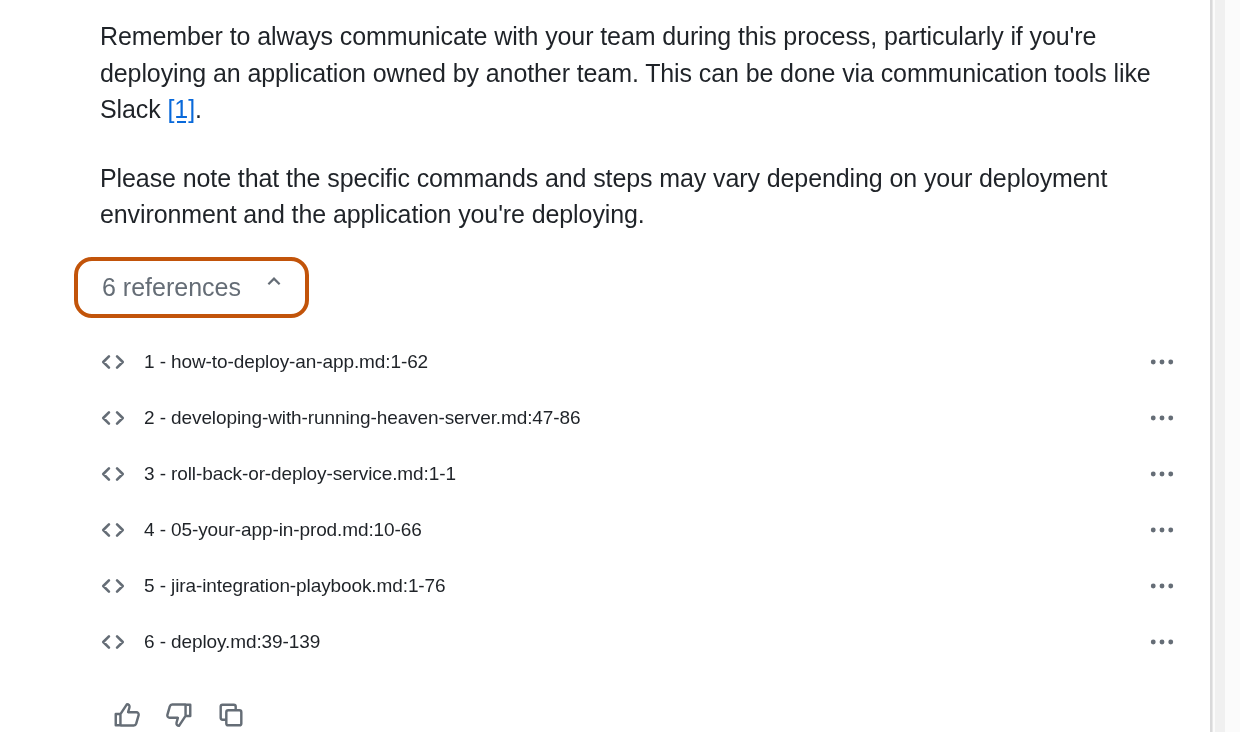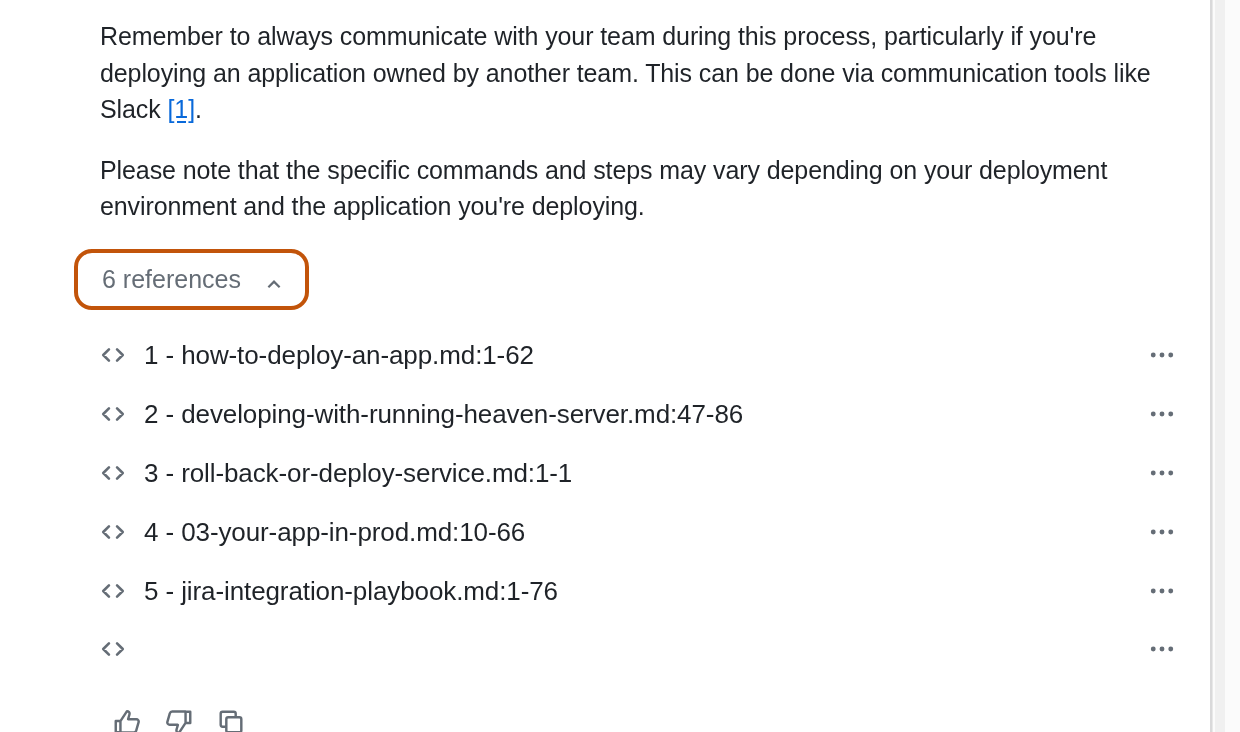--- a/index.html
+++ b/index.html
@@ -51,36 +51,36 @@
     .paragraph {
       font-size: 25px;
       line-height: 1.46;
       color: #1f2328;
       letter-spacing: -0.1px;
     }
     .para1 {
       margin-top: 18px;
     }
     .para2 {
-      margin-top: 24px;
+      margin-top: 32px;
     }
     .citation-link {
       color: #0969da;
       text-decoration: underline;
       text-underline-offset: 3px;
     }
     .references-toggle-wrap {
       display: inline-flex;
       align-items: center;
       margin-top: 24px;
       margin-left: -26px;
     }
     .references-toggle {
       display: inline-flex;
-      align-items: flex-end;
+      align-items: flex-start;
       gap: 24px;
       border: 4px solid #c2540a;
       border-radius: 18px;
       padding: 12px 22px 12px 24px;
       font-size: 25px;
       color: #656d76;
       background: #ffffff;
       cursor: pointer;
     }
     .chevron-up {
@@ -103,21 +103,21 @@
       align-items: center;
       gap: 18px;
     }
     .code-icon {
       width: 26px;
       height: 26px;
       color: #656d76;
       flex-shrink: 0;
     }
     .reference-text {
-      font-size: 26px;
+      font-size: 19px;
       color: #1f2328;
       letter-spacing: -0.1px;
     }
     .more-icon {
       width: 28px;
       height: 28px;
       color: #656d76;
       flex-shrink: 0;
       margin-right: 16px;
     }
@@ -208,21 +208,21 @@
             <circle cx="8" cy="8" r="1.4"></circle>
             <circle cx="13" cy="8" r="1.4"></circle>
         </svg>
       </div>
 
       <div class="reference-item">
         <div class="reference-left">
           <svg class="code-icon" viewBox="0 0 16 16" fill="none" stroke="currentColor" stroke-width="1.6" stroke-linecap="round" stroke-linejoin="round">
             <path d="M5.5 4.5L2 8l3.5 3.5M10.5 4.5L14 8l-3.5 3.5"></path>
           </svg>
-          <span class="reference-text">4 - 03-your-app-in-prod.md:10-66</span>
+          <span class="reference-text">4 - 05-your-app-in-prod.md:10-66</span>
         </div>
         <svg class="more-icon" viewBox="0 0 16 16" fill="currentColor">
           <circle cx="3" cy="8" r="1.4"></circle>
             <circle cx="8" cy="8" r="1.4"></circle>
             <circle cx="13" cy="8" r="1.4"></circle>
         </svg>
       </div>
 
       <div class="reference-item">
         <div class="reference-left">
@@ -236,20 +236,21 @@
             <circle cx="8" cy="8" r="1.4"></circle>
             <circle cx="13" cy="8" r="1.4"></circle>
         </svg>
       </div>
 
       <div class="reference-item">
         <div class="reference-left">
           <svg class="code-icon" viewBox="0 0 16 16" fill="none" stroke="currentColor" stroke-width="1.6" stroke-linecap="round" stroke-linejoin="round">
             <path d="M5.5 4.5L2 8l3.5 3.5M10.5 4.5L14 8l-3.5 3.5"></path>
           </svg>
+          <span class="reference-text">6 - deploy.md:39-139</span>
         </div>
         <svg class="more-icon" viewBox="0 0 16 16" fill="currentColor">
           <circle cx="3" cy="8" r="1.4"></circle>
             <circle cx="8" cy="8" r="1.4"></circle>
             <circle cx="13" cy="8" r="1.4"></circle>
         </svg>
       </div>
 
     </div>
 

